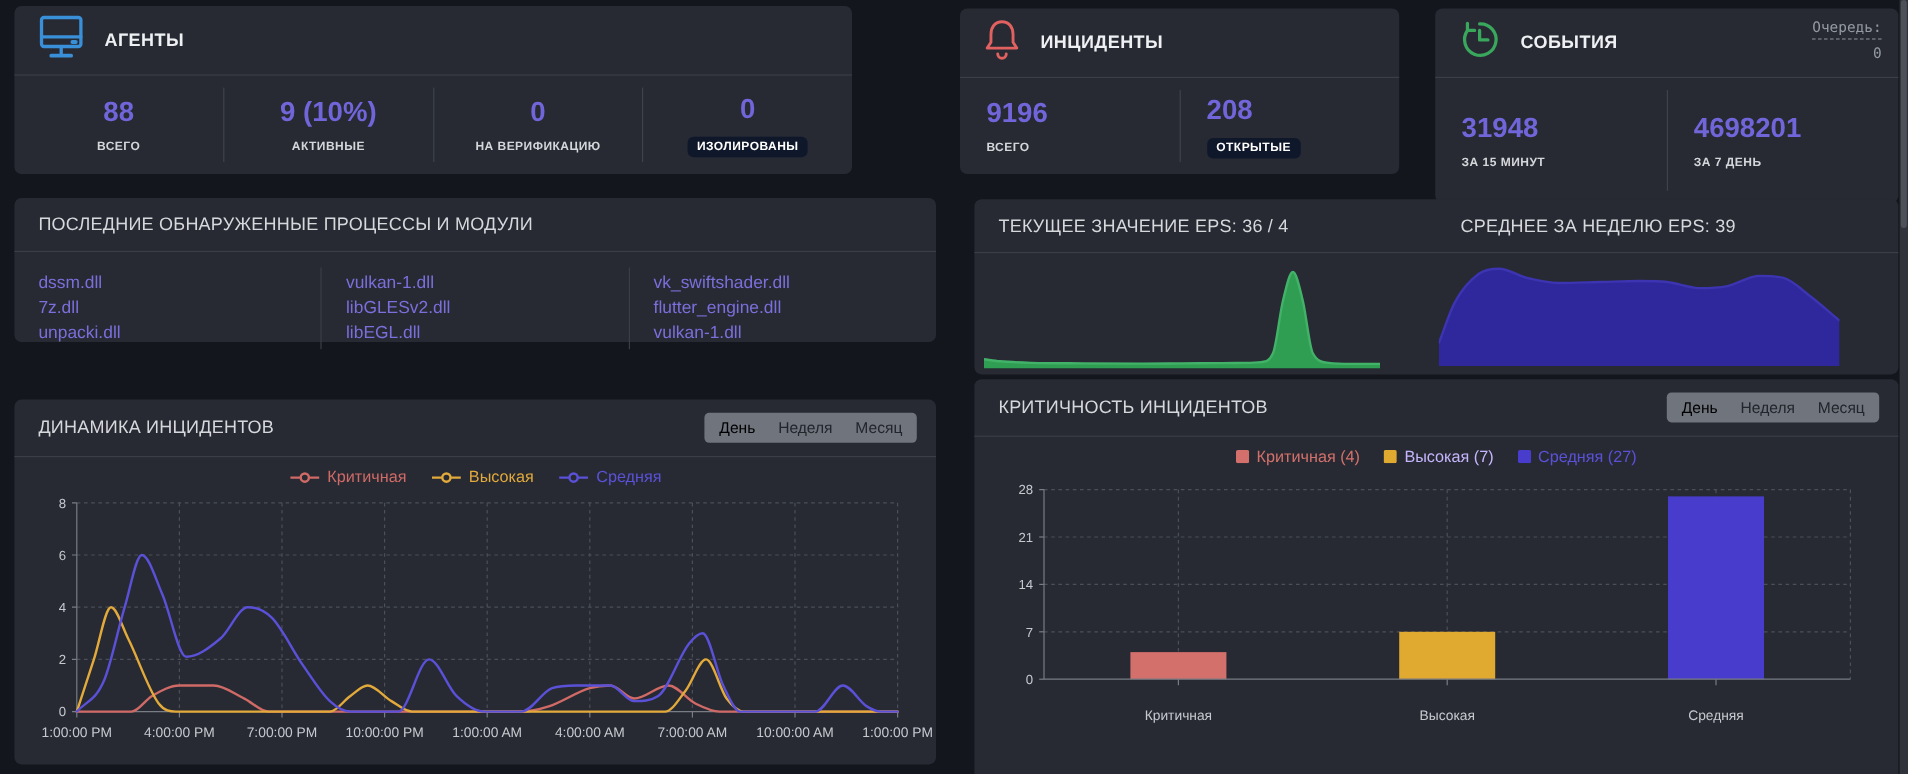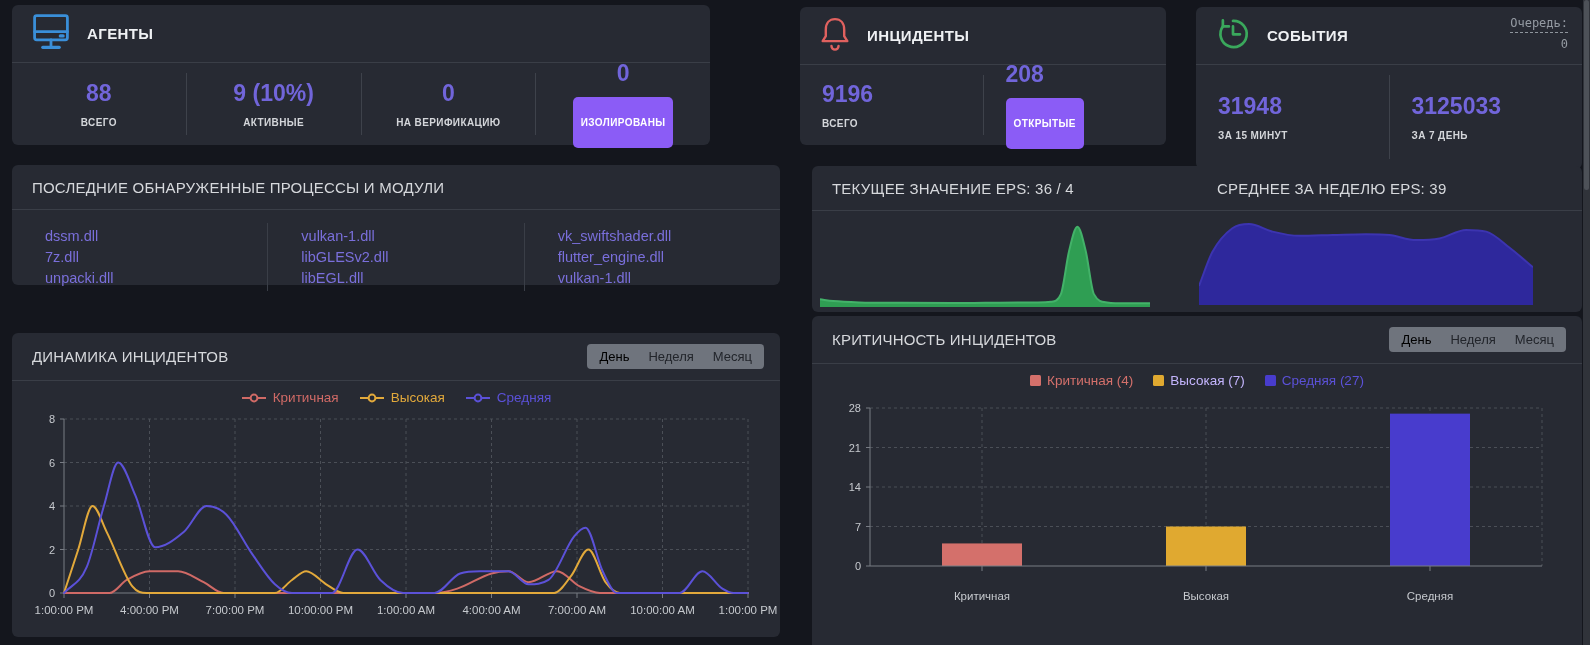--- a/index.html
+++ b/index.html
@@ -8,32 +8,32 @@
 
   
   .card-head{display:flex;align-items:center;height:57px;padding:0 18px;border-bottom:1px solid #3a3e47;position:relative;}
   .card-title{color:#eef0f3;font-weight:700;font-size:15px;letter-spacing:.4px;margin-left:15px;}
   .stats{display:flex;align-items:stretch;height:calc(100% - 58px);}
   .stat{flex:1;display:flex;flex-direction:column;align-items:center;justify-content:center;gap:10px;}
   .stats.left .stat{align-items:flex-start;padding-left:22px;}
   .vdiv{width:1px;background:#3e424b;margin:10px 0;}
   .num{font-size:23px;font-weight:700;color:#7165da;}
   .lbl{font-size:10px;font-weight:700;color:#d4d6da;letter-spacing:.4px;}
-  .badge{background:#8b5cf6;color:#fff;padding:20px 8px;border-radius:5px;font-size:10px;font-weight:700;letter-spacing:.4px;}
+  .badge{background:#0f172a;color:#fff;padding:3px 8px;border-radius:5px;font-size:10px;font-weight:700;letter-spacing:.4px;}
   .queue{position:absolute;right:14px;top:9px;text-align:right;font-family:"DejaVu Sans Mono",monospace;font-size:12px;color:#959ba3;}
   .queue-label{border-bottom:1px dashed #8f959d;padding-bottom:2px;}
   .queue-value{margin-top:4px;}
 
   
   .sec-head{height:44px;display:flex;align-items:center;padding:0 20px;border-bottom:1px solid #3a3e47;}
   .sec-title{color:#d6d8dc;font-size:15px;letter-spacing:.2px;}
   .proc-body{display:flex;padding:13px 0 9px;}
   .proc-col{flex:1;padding-left:20px;}
   .proc-col + .proc-col{border-left:1px solid #3a3e47;}
-  .proc-link{display:block;color:#7a6fdb;font-size:14.5px;margin:5px 13px;cursor:pointer;}
+  .proc-link{display:block;color:#7a6fdb;font-size:14.5px;margin:5px 0;cursor:pointer;}
 
   .eps-head{display:flex;height:44px;border-bottom:1px solid #3a3e47;}
   .eps-head .halfh{flex:1;display:flex;align-items:center;padding-left:20px;}
   .eps-body{display:flex;height:100px;}
   .eps-body .half{flex:1;position:relative;}
   .eps-svg{position:absolute;}
 
   
   .chart-head{height:47px;display:flex;align-items:center;justify-content:space-between;padding:0 16px 0 20px;border-bottom:1px solid #3a3e47;}
   .tabs{display:flex;background:#6f747d;border-radius:4px;padding:3px 4px;gap:3px;}
@@ -126,21 +126,21 @@
         <div class="queue-value">0</div>
       </div>
     </div>
     <div class="stats left">
       <div class="stat">
         <span class="num">31948</span>
         <span class="lbl">ЗА 15 МИНУТ</span>
       </div>
       <div class="vdiv"></div>
       <div class="stat">
-        <span class="num">3125033</span>
+        <span class="num">4698201</span>
         <span class="lbl">ЗА 7 ДЕНЬ</span>
       </div>
     </div>
   </div>
 
   <div class="card" id="card-processes" style="left:12px;top:165px;width:768px;height:120px;">
     <div class="sec-head">
       <span class="sec-title">ПОСЛЕДНИЕ ОБНАРУЖЕННЫЕ ПРОЦЕССЫ И МОДУЛИ</span>
     </div>
     <div class="proc-body">

